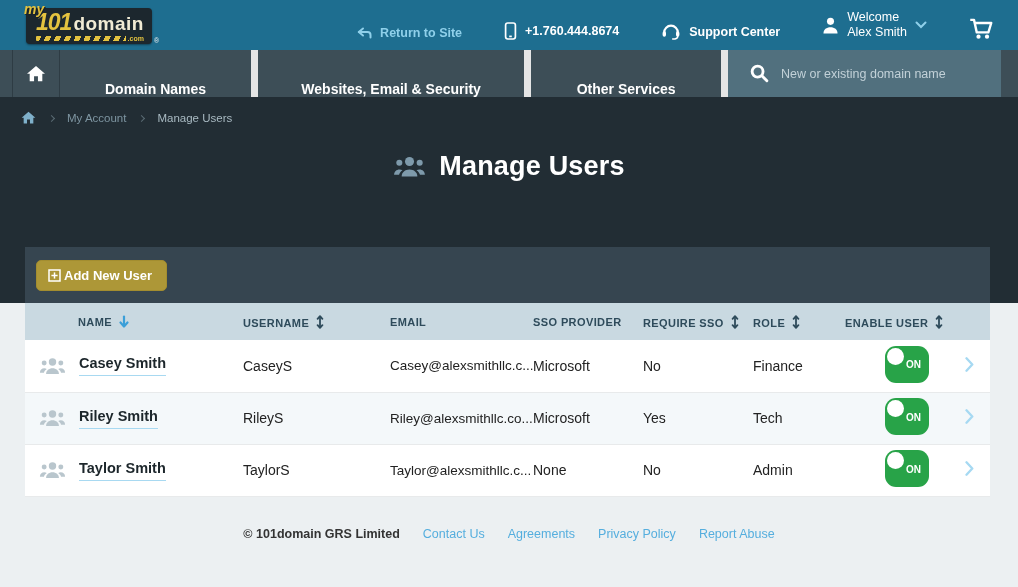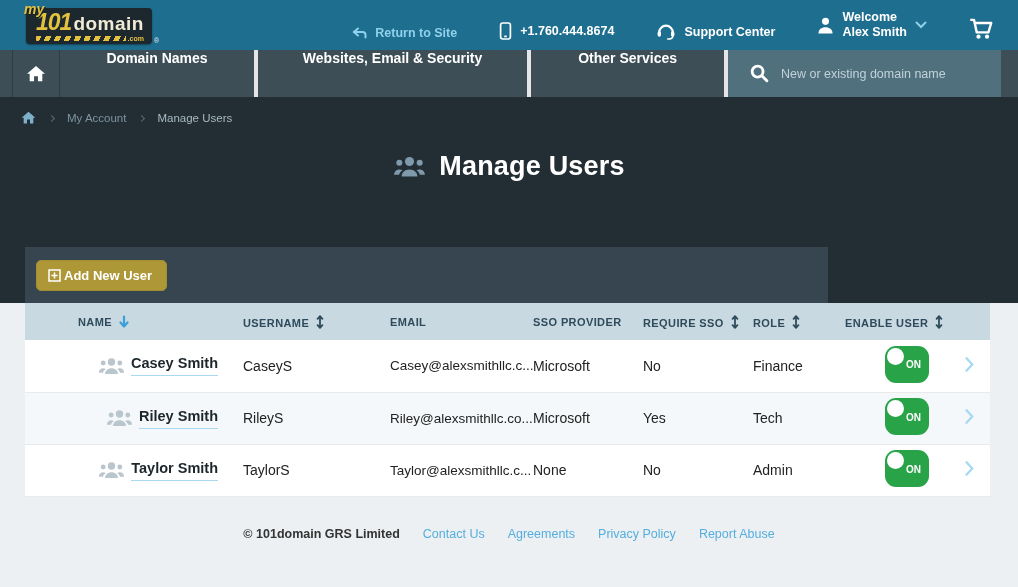--- a/index.html
+++ b/index.html
@@ -15,57 +15,57 @@
   .logo-num { color:#E3C23F; font-size:23px; font-weight:bold; font-style:italic; letter-spacing:-1px; margin-right:2px; }
   .logo-domain { color:#F1EBD4; font-size:19px; font-weight:bold; letter-spacing:.5px; }
   .logo-stripes { margin-top:2px; height:5px; width:100px;
     background:repeating-linear-gradient(115deg,#E3C23F 0 5px,#1C272E 5px 9px); border-radius:1px; }
   .logo-com { color:#E3C23F; font-size:7px; font-weight:bold; align-self:flex-end; margin-top:-6px; position:relative; background:#1C272E; padding-left:2px; }
   .logo-reg { color:#EEE; font-size:7px; margin-left:2px; margin-top:-3px; }
   .topbar-right { margin-left:auto; display:flex; align-items:flex-end; gap:42px; }
   .topbar-link { display:flex; align-items:center; gap:8px; color:#FFF; font-size:12.5px; font-weight:600; cursor:pointer; white-space:nowrap; }
   .topbar-link.lightblue { color:#8FD0EA; }
   .welcome { display:flex; align-items:center; gap:8px; cursor:pointer; }
-  .welcome-text { color:#FFF; font-size:12.5px; font-weight:700; line-height:1.2; }
+  .welcome-text { color:#FFF; font-size:12.5px; font-weight:400; line-height:1.2; }
   .icon { display:inline-flex; align-items:center; justify-content:center; }
 
   
   .navbar { height:47px; background:#3D4E57; display:flex; align-items:stretch; padding-left:12px; }
   .nav-home { width:49px; display:flex; align-items:center; justify-content:center; border-left:1px solid #2E3C44; border-right:1px solid #2E3C44; cursor:pointer; }
-  .nav-item { display:flex; align-items:flex-start; justify-content:center; color:#FFF; font-size:14px; font-weight:600; border-right:4px solid #e5e5e5; cursor:pointer; }
+  .nav-item { display:flex; align-items:flex-end; justify-content:center; color:#FFF; font-size:14px; font-weight:600; border-right:7px solid #e5e5e5; cursor:pointer; }
   .nav-item.w1 { width:201px; } .nav-item.w2 { width:278px; } .nav-item.w3 { width:200px; }
   .nav-search { flex:1; background:#51707E; display:flex; align-items:center; padding-left:22px; gap:12px; margin-right:17px; }
   .nav-search input { background:transparent; border:none; outline:none; color:#E8F0F4; font-size:12.5px; width:220px; font-family:"Liberation Sans",sans-serif; }
   .nav-search input::placeholder { color:#C2D1D8; }
 
   
   .hero { height:206px; background:#222D34; display:flex; flex-direction:column; }
   .breadcrumb { display:flex; align-items:center; gap:13px; padding:14px 0 0 21px; }
   .crumb { font-size:11.5px; color:#7E95A1; cursor:pointer; }
   .crumb.current { color:#A9BAC2; }
   .crumb-sep { width:5px; height:5px; border-top:1.5px solid #5A6B74; border-right:1.5px solid #5A6B74; transform:rotate(45deg); margin-top:1px; }
   .page-title { display:flex; align-items:center; justify-content:center; gap:13px; margin-top:27px; }
   .page-title h1 { color:#FFF; font-size:27px; font-weight:bold; letter-spacing:.2px; }
   .title-users-icon { color:#7E9AAB; }
 
   
-  .toolbar { margin-top:auto; margin-left:25px; width:803px; height:56px; background:#364550; display:flex; align-items:center; padding-left:11px; }
+  .toolbar { margin-top:auto; margin-left:25px; width:965px; height:56px; background:#364550; display:flex; align-items:center; padding-left:11px; }
   .add-btn { background:#AD9737; border:1px solid #A38D2F; border-radius:5px; color:#FFF; font-weight:bold; font-size:13px; padding:7px 14px 7px 11px; display:flex; align-items:center; gap:3px; cursor:pointer; font-family:"Liberation Sans",sans-serif; }
 
   
   table.users { width:965px; margin-left:25px; border-collapse:collapse; table-layout:fixed; background:#FFF; }
   thead tr { background:#C9D9E1; height:37px; }
   th { font-size:11px; font-weight:bold; color:#2E4B5B; letter-spacing:.4px; text-align:left; padding-left:25px; white-space:nowrap;margin-top:22px; }
   th.col-name { padding-left:53px; }
   th .sort { margin-left:7px; vertical-align:-2px; }
   tbody tr { height:52px; border-bottom:1px solid #E8EAEB; background:#FFF; }
   tbody tr.alt { background:#F4F8FA; }
   td { font-size:14px; color:#222; padding-left:25px; white-space:nowrap; vertical-align:middle; }
   td.cell-name { padding-left:14px; }
-  .name-wrap { display:flex; align-items:center; gap:6px;justify-content:flex-end; }
+  .name-wrap { display:flex; align-items:center; gap:13px; }
   .row-users-icon { color:#B9C6CD; flex:0 0 auto; }
   .user-name { font-size:14.5px; font-weight:bold; color:#1C262B; border-bottom:1px solid #A8D9F1; padding-bottom:4px; cursor:pointer; }
   td.cell-email { font-size:13.5px; overflow:visible; }
   td.cell-toggle { padding-left:65px; }
   .toggle { width:44px; height:37px; background:#28A348; border-radius:11px; position:relative; cursor:pointer; display:inline-block; }
   .toggle .knob { position:absolute; left:2px; top:2px; width:17px; height:17px; background:#FFF; border-radius:50%; }
   .toggle .on-label { position:absolute; right:8px; top:50%; transform:translateY(-50%); color:#FFF; font-size:10px; font-weight:bold; }
   td.cell-chevron { padding-left:0; }
   .row-chevron { cursor:pointer; display:inline-flex; }
 

